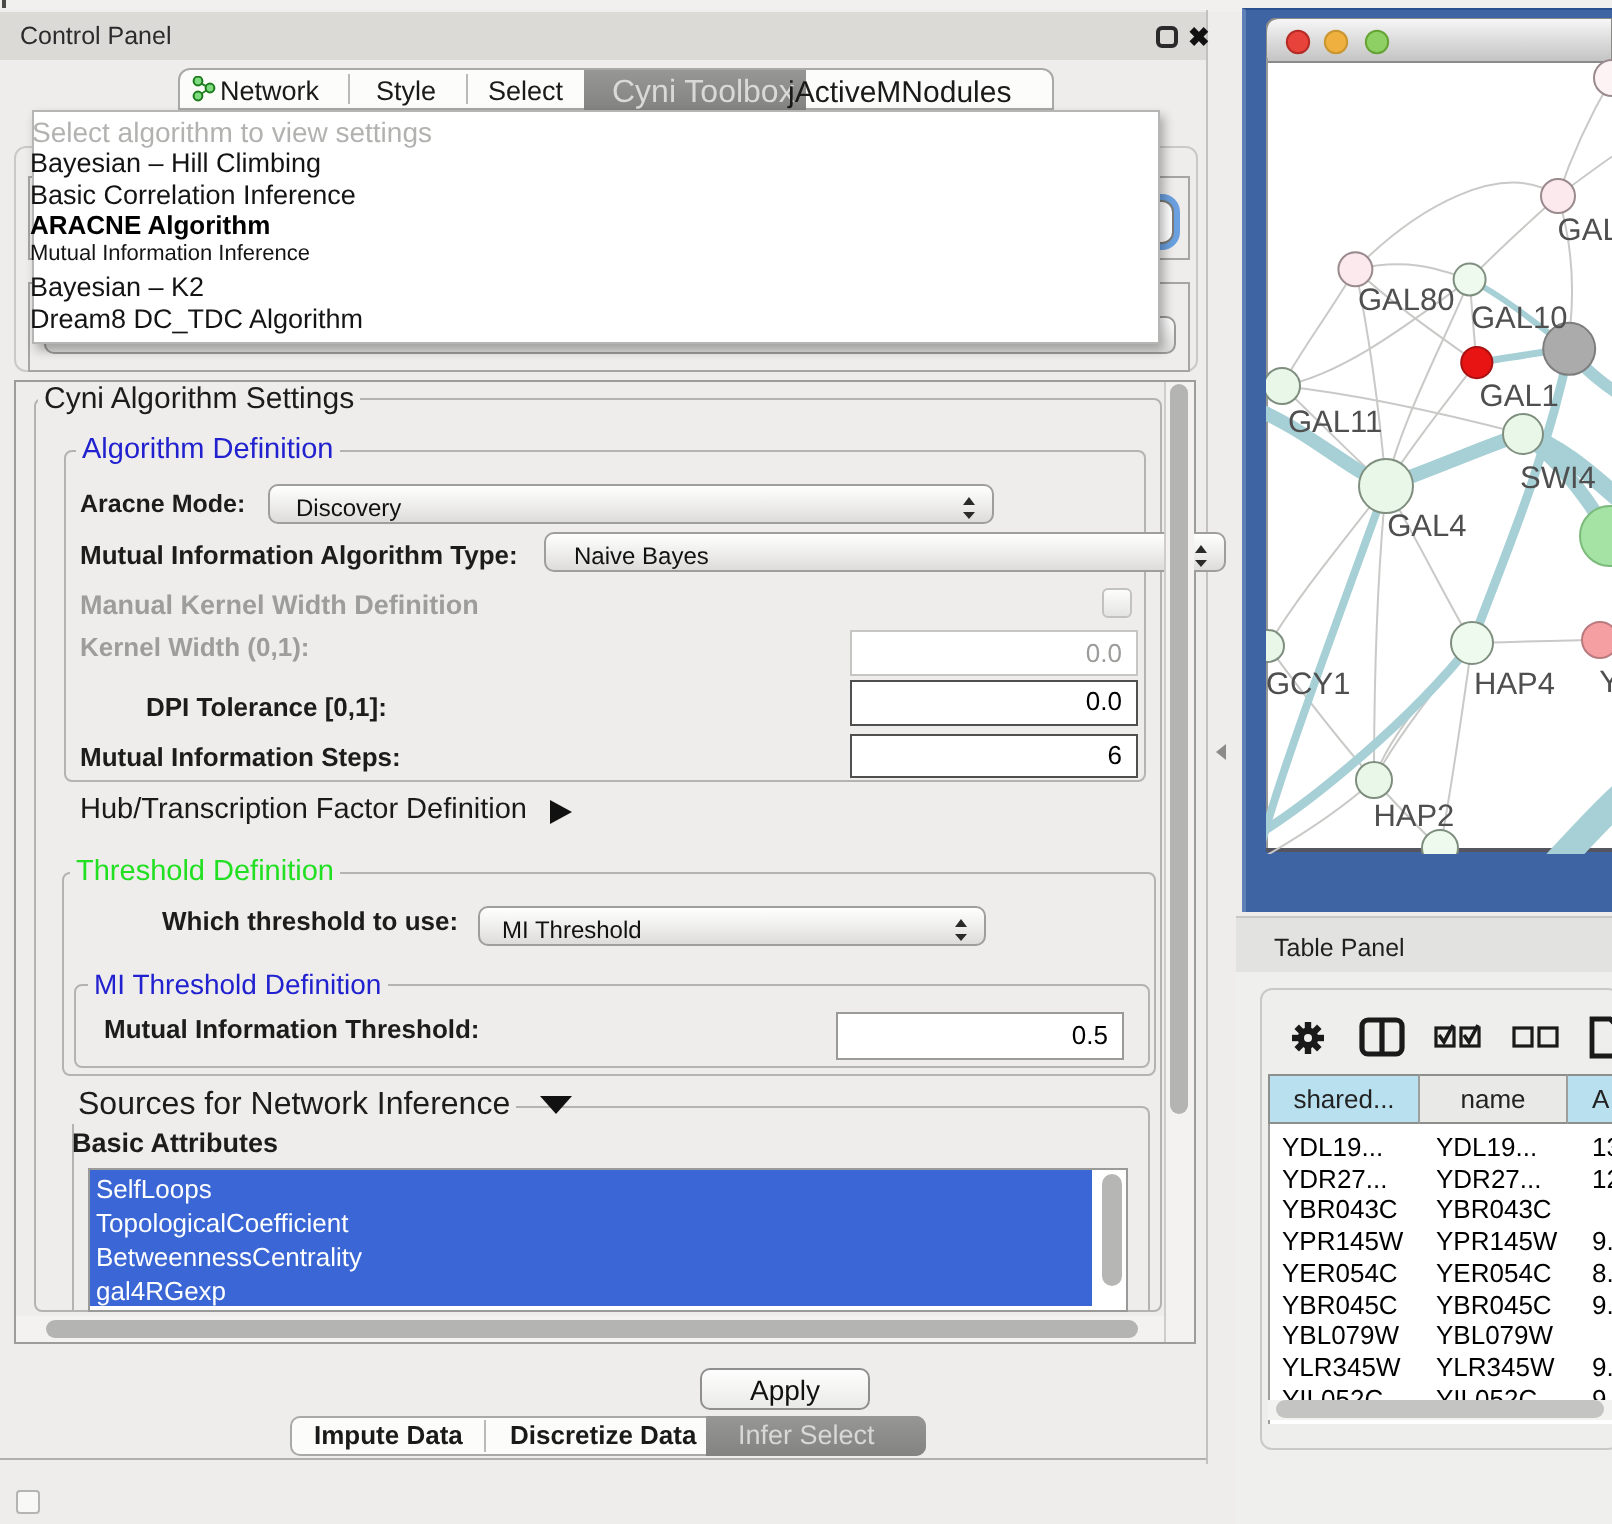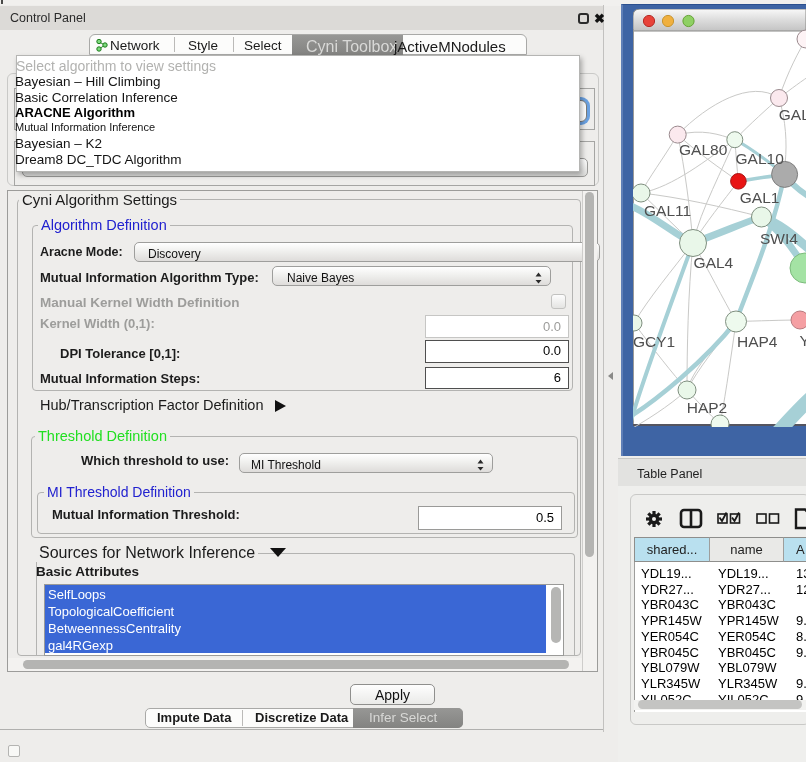--- a/index.html
+++ b/index.html
@@ -65,44 +65,44 @@
 
 <div class="abs" style="left:7px;top:190px;width:591px;height:482px;background:#eeedeb;border:1px solid #9c9c9a;"></div>
 
 <div class="grp" style="left:17px;top:199px;width:564px;height:457px;"></div>
 <div class="grpt" style="left:19px;top:191px;color:#1c1c1c;font-size:15px;">Cyni Algorithm Settings</div>
 
 <div class="grp" style="left:32px;top:225px;width:541px;height:166px;"></div>
 <div class="grpt" style="left:38px;top:217px;color:#2121cf;font-size:14.5px;">Algorithm Definition</div>
 
 <div class="lbl abs" style="left:40px;top:245px;font-size:12.5px;">Aracne Mode:</div>
-<div class="combo" style="left:134px;top:242px;width:466px;height:20px;text-align:center;">
+<div class="combo" style="left:134px;top:242px;width:363px;height:20px;text-align:center;">
   <span style="position:absolute;left:13px;top:4px;">Discovery</span>
   <svg class="ar" width="7" height="15" viewBox="0 0 7 15">
       <path d="M0.5 5.5 L3.5 1.5 L6.5 5.5 Z" fill="#2a2a2a"></path>
       <path d="M0.5 9 L3.5 12.5 L6.5 9 Z" fill="#2a2a2a"></path>
     </svg>
 </div>
 
 <div class="lbl abs" style="left:40px;top:270px;">Mutual Information Algorithm Type:</div>
-<div class="combo" style="left:272px;top:266px;width:279px;height:20px;text-decoration:underline;">
+<div class="combo" style="left:272px;top:266px;width:341px;height:20px;text-decoration:underline;">
   <span style="position:absolute;left:14px;top:4px;">Naive Bayes</span>
   <svg class="ar" width="7" height="15" viewBox="0 0 7 15">
       <path d="M0.5 5.5 L3.5 1.5 L6.5 5.5 Z" fill="#2a2a2a"></path>
       <path d="M0.5 9 L3.5 12.5 L6.5 9 Z" fill="#2a2a2a"></path>
     </svg>
 </div>
 
 <div class="lblg abs" style="left:40px;top:295px;font-size:13.5px;">Manual Kernel Width Definition</div>
 <div class="abs" style="left:551px;top:294px;width:15px;height:15px;border:1px solid #c2c2c0;border-radius:3px;background:linear-gradient(#fdfdfd,#e4e4e2);"></div>
 
 <div class="lblg abs" style="left:40px;top:316px;text-align:center;">Kernel Width (0,1):</div>
 <div class="inp" style="left:425px;top:315px;width:144px;height:23px;border:1px solid #c6c6c4;color:#9c9c9a;line-height:21px;">0.0</div>
 
-<div class="lbl abs" style="left:40px;top:346px;padding-left:20px;">DPI Tolerance [0,1]:</div>
+<div class="lbl abs" style="left:53px;top:346px;padding-left:20px;">DPI Tolerance [0,1]:</div>
 <div class="inp" style="left:425px;top:340px;width:144px;height:23px;border:1.5px solid #4f4f4f;color:#000;line-height:20px;">0.0</div>
 
 <div class="lbl abs" style="left:40px;top:371px;">Mutual Information Steps:</div>
 <div class="inp" style="left:425px;top:367px;width:144px;height:22px;border:1.5px solid #4f4f4f;color:#000;line-height:19px;">6</div>
 
 <div class="abs" style="left:40px;top:397px;font-size:14.5px;color:#1a1a1a;">Hub/Transcription Factor Definition</div>
 <div class="abs" style="left:275px;top:400px;width:0;height:0;border-left:11px solid #111;border-top:6px solid transparent;border-bottom:6px solid transparent;"></div>
 
 <div class="grp" style="left:31px;top:436px;width:547px;height:102px;"></div>
 <div class="grpt" style="left:35px;top:428px;color:#21df21;font-size:14.5px;">Threshold Definition</div>

